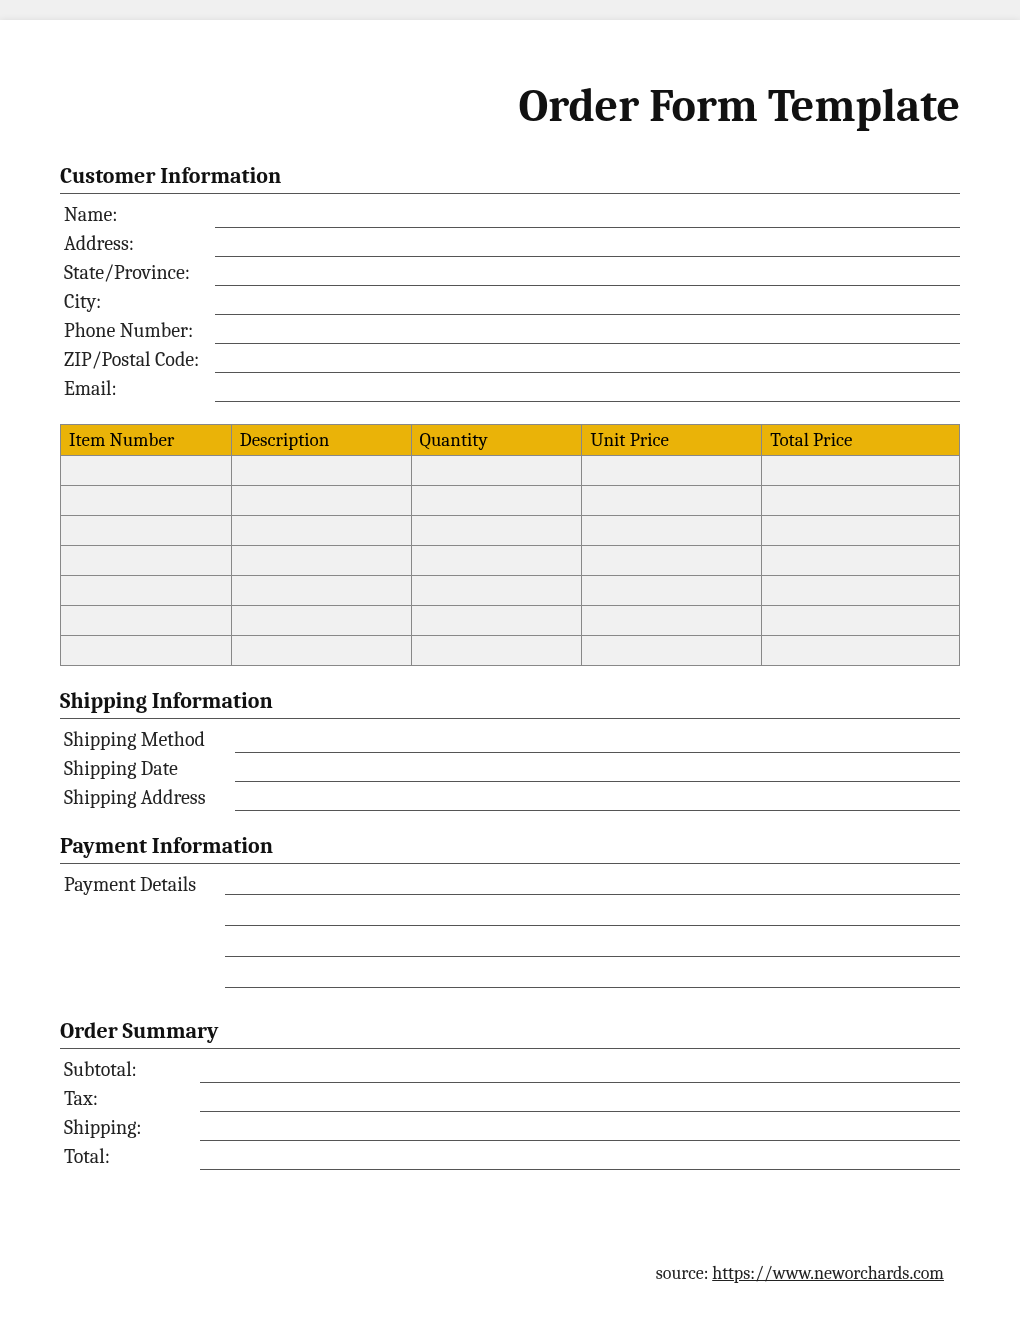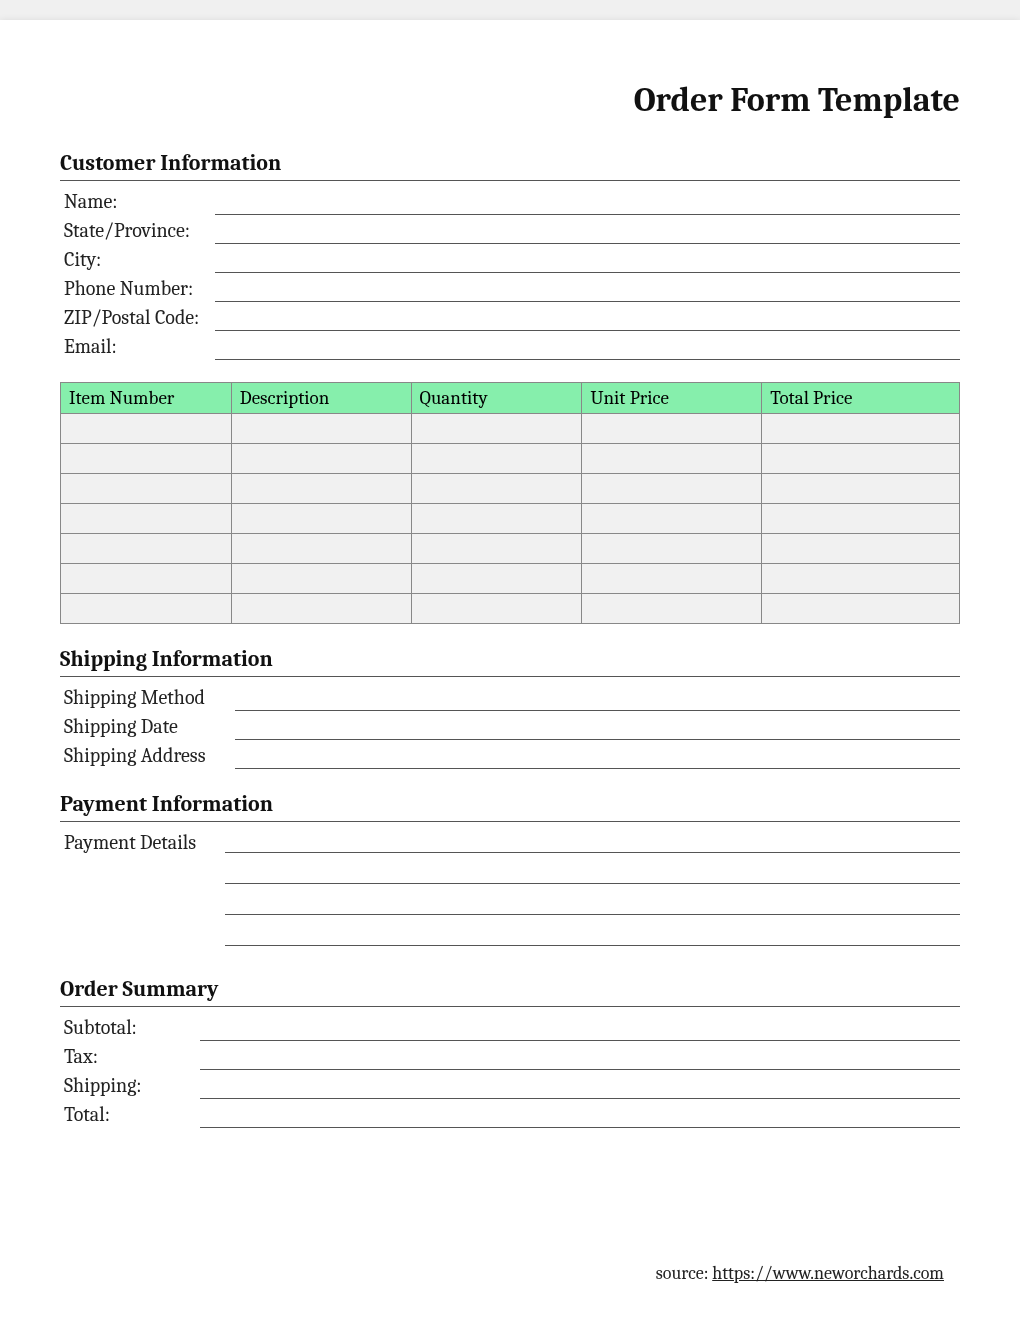--- a/index.html
+++ b/index.html
@@ -12,21 +12,21 @@
   }
   .page {
     width: 1020px;
     height: 1320px;
     background: #fff;
     box-shadow: 0 2px 8px rgba(0,0,0,0.15);
     padding: 60px 60px 40px 60px;
     position: relative;
   }
   .title {
-    font-size: 34px;
+    font-size: 46px;
     font-weight: 700;
     text-align: right;
     color: #111;
     margin-bottom: 30px;
   }
   .section {
     margin-bottom: 22px;
   }
   .section-heading {
     font-size: 22px;
@@ -70,21 +70,21 @@
   .order-table th,
   .order-table td {
     border: 1px solid #888;
     font-size: 19px;
     text-align: left;
     padding: 4px 8px;
     font-weight: 400;
     height: 30px;
   }
   .order-table th {
-    background: #86efac;
+    background: #eab308;
   }
   .order-table td {
     background: #f1f1f1;
   }
   .col-item  { width: 19%; }
   .col-desc  { width: 20%; }
   .col-qty   { width: 19%; }
   .col-unit  { width: 20%; }
   .col-total { width: 22%; }
   .source {
@@ -106,20 +106,24 @@
 
   <h1 class="title">Order Form Template</h1>
 
   <div class="section">
     <div class="section-heading">Customer Information</div>
     <div class="field-row">
       <div class="field-label">Name:</div>
       <input class="field-line" value="" style="">
     </div>
     <div class="field-row">
+      <div class="field-label">Address:</div>
+      <input class="field-line" value="" style="">
+    </div>
+    <div class="field-row">
       <div class="field-label">State/Province:</div>
       <input class="field-line" value="" style="">
     </div>
     <div class="field-row">
       <div class="field-label">City:</div>
       <input class="field-line" value="" style="">
     </div>
     <div class="field-row">
       <div class="field-label">Phone Number:</div>
       <input class="field-line" value="" style="">

